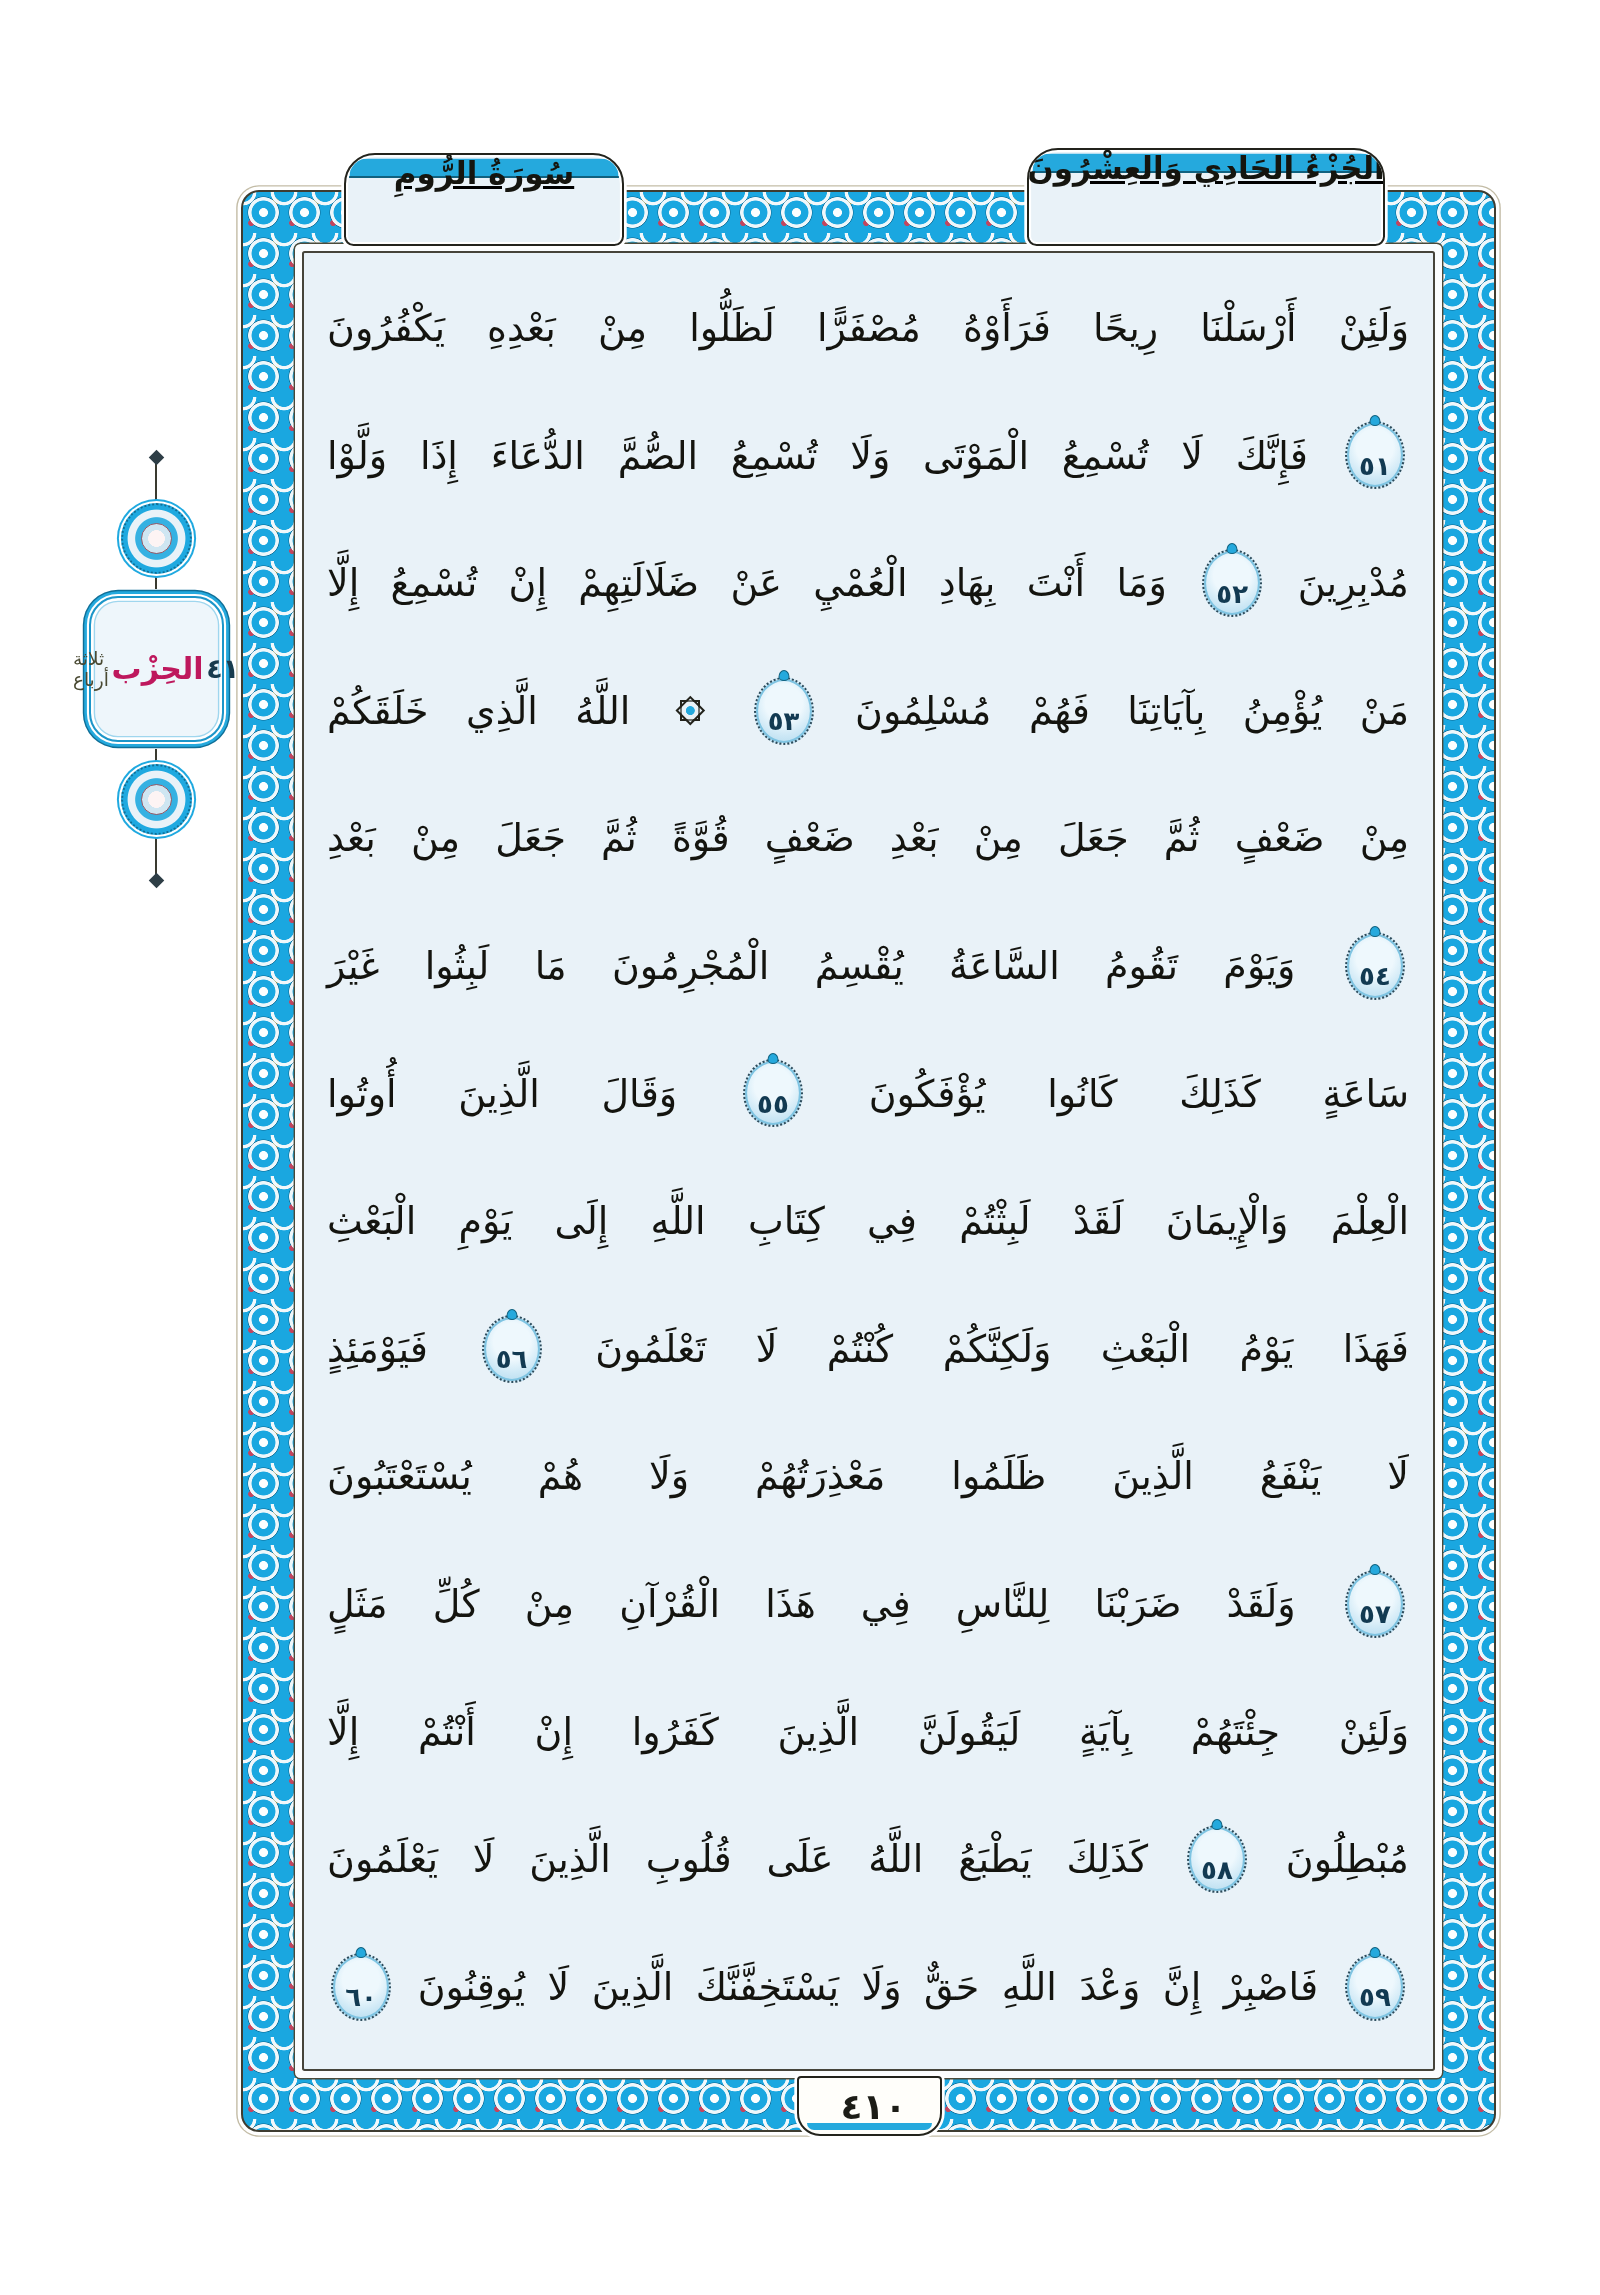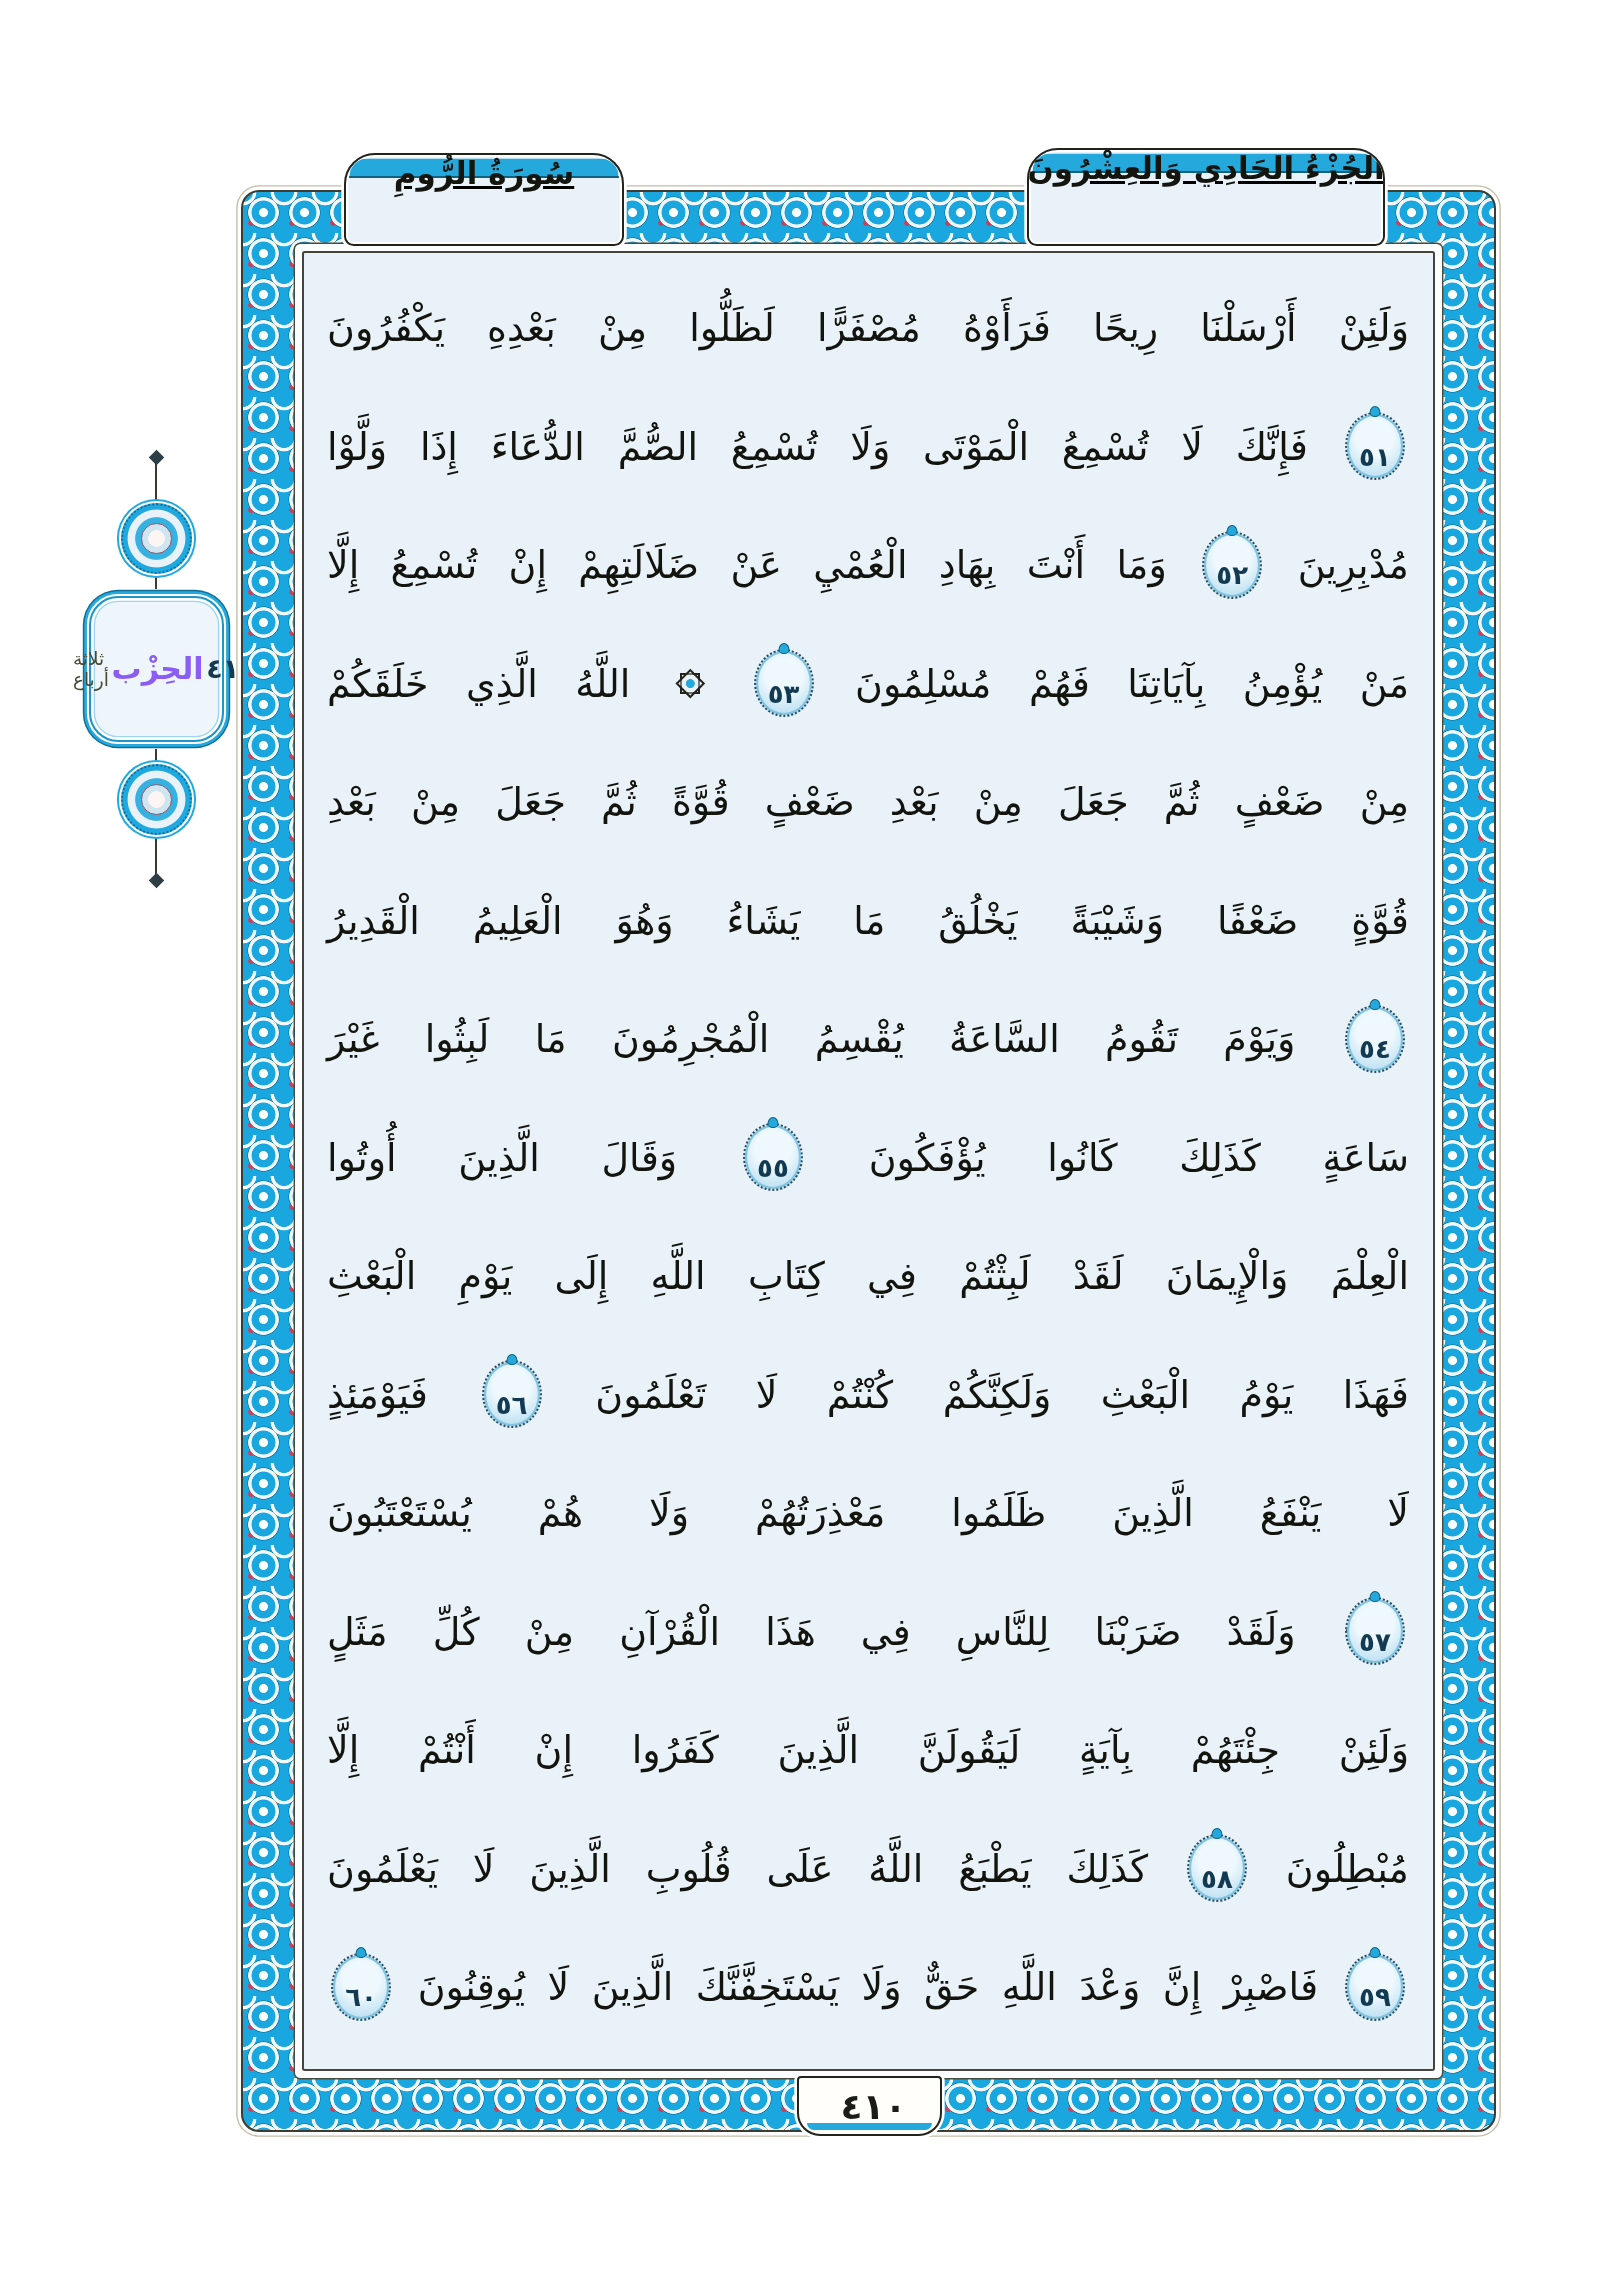--- a/index.html
+++ b/index.html
@@ -52,21 +52,21 @@
        background:radial-gradient(circle,#f4fafc 0 20%,#35b1e2 22% 44%,#e9f2f8 46% 60%,#1fa9e0 62% 100%);
        border:2.1px dotted #0f6e96;box-shadow:0 0 0 2.1px #ffffff,0 0 0 4.1px #1fa9e0;}
   .floret::after{content:'';position:absolute;inset:18px;border-radius:50%;
        border:1.4px solid #9a5a66;background:radial-gradient(circle,#fdf4f4 0 40%, #cfe6f2 41% 100%);}
   .hizb-box{box-sizing:border-box;width:135px;height:146px;margin:6.8px 0;border-radius:29px;
        background:#eef6fb;border:2.1px solid #1c96c9;
        box-shadow:0 0 0 2.1px #ffffff,0 0 0 4.8px #25a9dd,0 0 0 6.2px #0f6e96,
                   inset 0 0 0 2.7px #ffffff, inset 0 0 0 4.1px #9fd6ee;
        display:flex;align-items:center;justify-content:center;gap:2.7px;}
   .hizb-top{font-size:18.5px;color:#4a4a33;}
-  .hizb-main{font-size:30px;font-weight:bold;color:#8b5cf6;line-height:1.0;}
+  .hizb-main{font-size:30px;font-weight:bold;color:#be185d;line-height:1.0;}
   .hizb-num{font-size:27px;font-weight:bold;color:#173b4e;}
   .lines-host{position:absolute;left:327px;top:272px;width:1082px;height:1771px;
        display:flex;flex-direction:column;justify-content:space-between;z-index:3;}
   .mline{height:112px;line-height:112px;font-size:38px;color:#14140f;
        text-align:justify;text-align-last:justify;white-space:nowrap;overflow:visible;
        font-family:"DejaVu Sans",sans-serif;}
   .ayah{letter-spacing:0px;}
   .medallion{position:relative;display:inline-flex;align-items:center;justify-content:center;
        width:56px;height:64px;border-radius:50%;vertical-align:middle;margin:0 4.1px;top:-2.7px;
        background:radial-gradient(circle at 50% 38%,#eef8fd 0 38%,#cfe9f6 64%,#abd6ec 100%);
@@ -120,21 +120,20 @@
       <div class="mline" dir="rtl"><span class="medallion">
           <span class="vnum">٥١</span>
         </span> <span class="ayah">فَإِنَّكَ لَا تُسْمِعُ الْمَوْتَى وَلَا تُسْمِعُ الصُّمَّ الدُّعَاءَ إِذَا وَلَّوْا</span> </div>
       <div class="mline" dir="rtl"><span class="ayah">مُدْبِرِينَ</span> <span class="medallion">
           <span class="vnum">٥٢</span>
         </span> <span class="ayah">وَمَا أَنْتَ بِهَادِ الْعُمْيِ عَنْ ضَلَالَتِهِمْ إِنْ تُسْمِعُ إِلَّا</span> </div>
       <div class="mline" dir="rtl"><span class="ayah">مَنْ يُؤْمِنُ بِآيَاتِنَا فَهُمْ مُسْلِمُونَ</span> <span class="medallion">
           <span class="vnum">٥٣</span>
         </span> <span class="rubstar"></span> <span class="ayah">اللَّهُ الَّذِي خَلَقَكُمْ</span> </div>
       <div class="mline" dir="rtl"><span class="ayah">مِنْ ضَعْفٍ ثُمَّ جَعَلَ مِنْ بَعْدِ ضَعْفٍ قُوَّةً ثُمَّ جَعَلَ مِنْ بَعْدِ</span> </div>
-      <div class="mline" dir="rtl"><span class="ayah">قُوَّةٍ ضَعْفًا وَشَيْبَةً يَخْلُقُ مَا يَشَاءُ وَهُوَ الْعَلِيمُ الْقَدِيرُ</span> </div>
       <div class="mline" dir="rtl"><span class="medallion">
           <span class="vnum">٥٤</span>
         </span> <span class="ayah">وَيَوْمَ تَقُومُ السَّاعَةُ يُقْسِمُ الْمُجْرِمُونَ مَا لَبِثُوا غَيْرَ</span> </div>
       <div class="mline" dir="rtl"><span class="ayah">سَاعَةٍ كَذَلِكَ كَانُوا يُؤْفَكُونَ</span> <span class="medallion">
           <span class="vnum">٥٥</span>
         </span> <span class="ayah">وَقَالَ الَّذِينَ أُوتُوا</span> </div>
       <div class="mline" dir="rtl"><span class="ayah">الْعِلْمَ وَالْإِيمَانَ لَقَدْ لَبِثْتُمْ فِي كِتَابِ اللَّهِ إِلَى يَوْمِ الْبَعْثِ</span> </div>
       <div class="mline" dir="rtl"><span class="ayah">فَهَذَا يَوْمُ الْبَعْثِ وَلَكِنَّكُمْ كُنْتُمْ لَا تَعْلَمُونَ</span> <span class="medallion">
           <span class="vnum">٥٦</span>
         </span> <span class="ayah">فَيَوْمَئِذٍ</span> </div>

